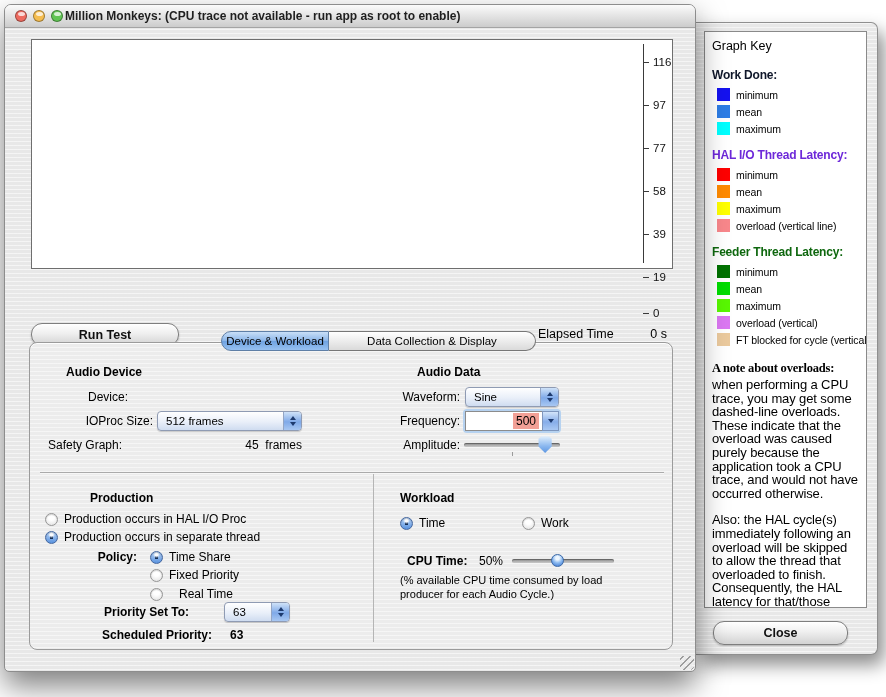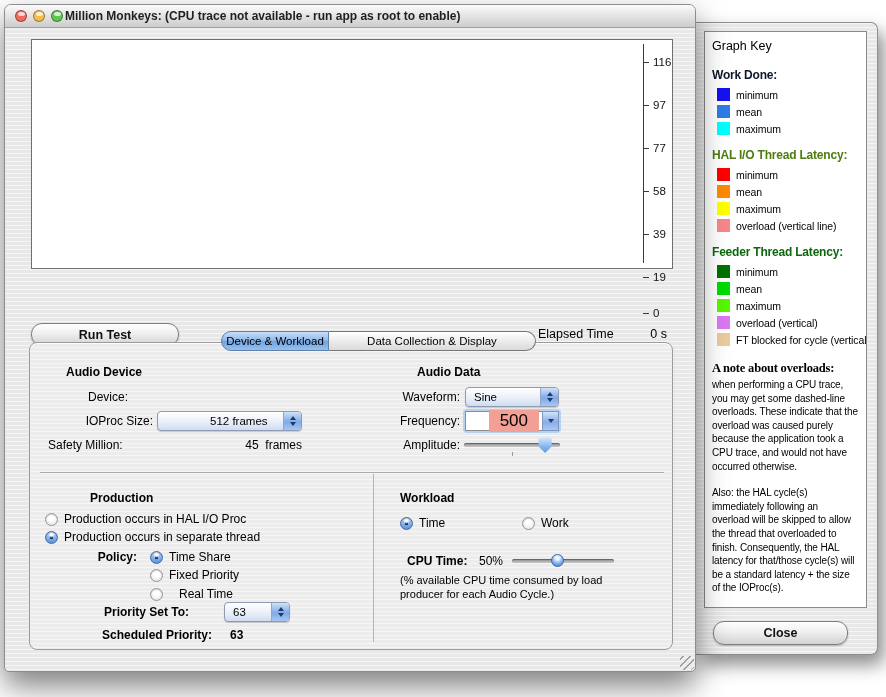--- a/index.html
+++ b/index.html
@@ -52,21 +52,21 @@
     border:1px solid #8f8f8f;border-left:none;border-radius:0 7px 7px 0;box-sizing:border-box;
     box-shadow:6px 10px 18px rgba(0,0,0,.45);}
   .gk-box{position:absolute;left:9px;top:8px;width:163px;height:577px;box-sizing:border-box;
     background:#fff;border:1px solid #8a8a8a;padding:7px 8px 0 7px;overflow:hidden;}
   .gk-title{font-size:12.5px;font-weight:normal;margin-bottom:15px;}
   .gk-header{font-size:12px;font-weight:bold;margin:11px 0 4px 0;white-space:nowrap;letter-spacing:-.2px;}
   .gk-item{display:flex;align-items:center;height:17px;white-space:nowrap;}
   .gk-swatch{width:13px;height:13px;flex:none;margin:0 6px 0 5px;}
   .gk-label{font-size:10.5px;letter-spacing:-.1px;}
   .gk-note-h{font-size:12.5px;font-weight:bold;margin:13px 0 2px 0;letter-spacing:-.2px;font-family:Liberation Serif, serif;}
-  .gk-note{font-size:10px;line-height:13.6px;letter-spacing:-.12px;}
+  .gk-note{font-size:13px;line-height:13.6px;letter-spacing:-.12px;}
   .gk-note + .gk-note{margin-top:13px;}
   .close-btn{position:absolute;left:18px;top:598px;width:133px;height:22px;}
 
   
   .window{position:absolute;left:4px;top:4px;width:692px;height:668px;z-index:2;
     border-radius:7px 7px 5px 5px;border:1px solid #8d8d8d;box-sizing:border-box;
     box-shadow:0 14px 30px rgba(0,0,0,.5);}
   .titlebar{position:absolute;left:0;top:0;right:0;height:22px;border-radius:6px 6px 0 0;
     background:linear-gradient(#fbfbfb,#cccccc);border-bottom:1px solid #a4a4a4;}
   .title-text{position:absolute;left:60px;right:60px;top:0;height:22px;line-height:22px;
@@ -100,21 +100,21 @@
     background-image:repeating-linear-gradient(180deg,rgba(255,255,255,.5) 0 1px,rgba(0,0,0,0) 1px 4px);
     box-shadow:inset 0 1px 0 rgba(255,255,255,.9);}
 
   .grip{position:absolute;right:1px;bottom:1px;width:14px;height:14px;border-radius:0 0 4px 0;
     background:repeating-linear-gradient(135deg,rgba(0,0,0,0) 0 2px,#9e9e9e 2px 3px,#ededed 3px 5px);}
 
   .combo{position:absolute;height:20px;display:flex;box-sizing:border-box;border-radius:2px;
     box-shadow:0 0 0 2px #b6d2f0;}
   .combo-field{background:#fff;border:1px solid #8c8c8c;border-right:none;box-sizing:border-box;
     display:flex;align-items:center;justify-content:flex-end;padding-right:3px;}
-  .combo-val{font-size:17px;padding:1px 11px;}
+  .combo-val{font-size:12px;padding:1px 3px;}
   .combo-btn{width:17px;box-sizing:border-box;border:1px solid #7e96bd;display:flex;align-items:center;justify-content:center;
     background:linear-gradient(#d3e4f9,#86ade9 55%,#a9c8f3);}
   .tickmark{position:absolute;width:1px;height:4px;background:#9a9a9a;}
 </style>
 </head>
 <body>
 
 <div class="stage">
 
   <div class="drawer pinstripe">
@@ -128,21 +128,21 @@
       </div>
       <div class="gk-item">
         <span class="gk-swatch" style="background-color: rgb(46, 125, 229);"></span>
         <span class="gk-label">mean</span>
       </div>
       <div class="gk-item">
         <span class="gk-swatch" style="background-color: rgb(0, 255, 255);"></span>
         <span class="gk-label">maximum</span>
       </div>
 
-      <div class="gk-header" style="color: #4d7c0f;">HAL I/O Thread Latency:</div>
+      <div class="gk-header" style="color: #6d28d9;">HAL I/O Thread Latency:</div>
       <div class="gk-item">
         <span class="gk-swatch" style="background-color: rgb(254, 0, 0);"></span>
         <span class="gk-label">minimum</span>
       </div>
       <div class="gk-item">
         <span class="gk-swatch" style="background-color: rgb(255, 138, 0);"></span>
         <span class="gk-label">mean</span>
       </div>
       <div class="gk-item">
         <span class="gk-swatch" style="background-color: rgb(255, 255, 0);"></span>
@@ -233,29 +233,29 @@
 
     <div class="group-box">
 
       <div class="blabel" style="position:absolute;left:36px;top:22px;">Audio Device</div>
       <div class="row" style="left:0;top:44px;width:98px;justify-content:flex-end;">
         <span class="flabel">Device:</span>
       </div>
       <div class="row" style="left:0;top:68px;width:123px;justify-content:flex-end;">
         <span class="flabel">IOProc Size:</span>
       </div>
-      <div class="popup" style="left:127px;top:68px;width:145px;padding-left:44px;">
+      <div class="popup" style="left:127px;top:68px;width:145px;">
         <span class="popup-text">512 frames</span>
         <span class="popup-cap">
             <span class="arr-up"></span>
             <span class="arr-dn"></span>
           </span>
       </div>
       <div class="row" style="left:18px;top:92px;">
-        <span class="flabel">Safety Million:</span>
+        <span class="flabel">Safety Graph:</span>
       </div>
       <div class="row" style="left:160px;top:92px;width:112px;justify-content:flex-end;">
         <span class="flabel" style="white-space:pre;">45  frames</span>
       </div>
 
       <div class="blabel" style="position:absolute;left:387px;top:22px;">Audio Data</div>
       <div class="row" style="left:330px;top:44px;width:100px;justify-content:flex-end;">
         <span class="flabel">Waveform:</span>
       </div>
       <div class="popup" style="left:435px;top:44px;width:94px;">

